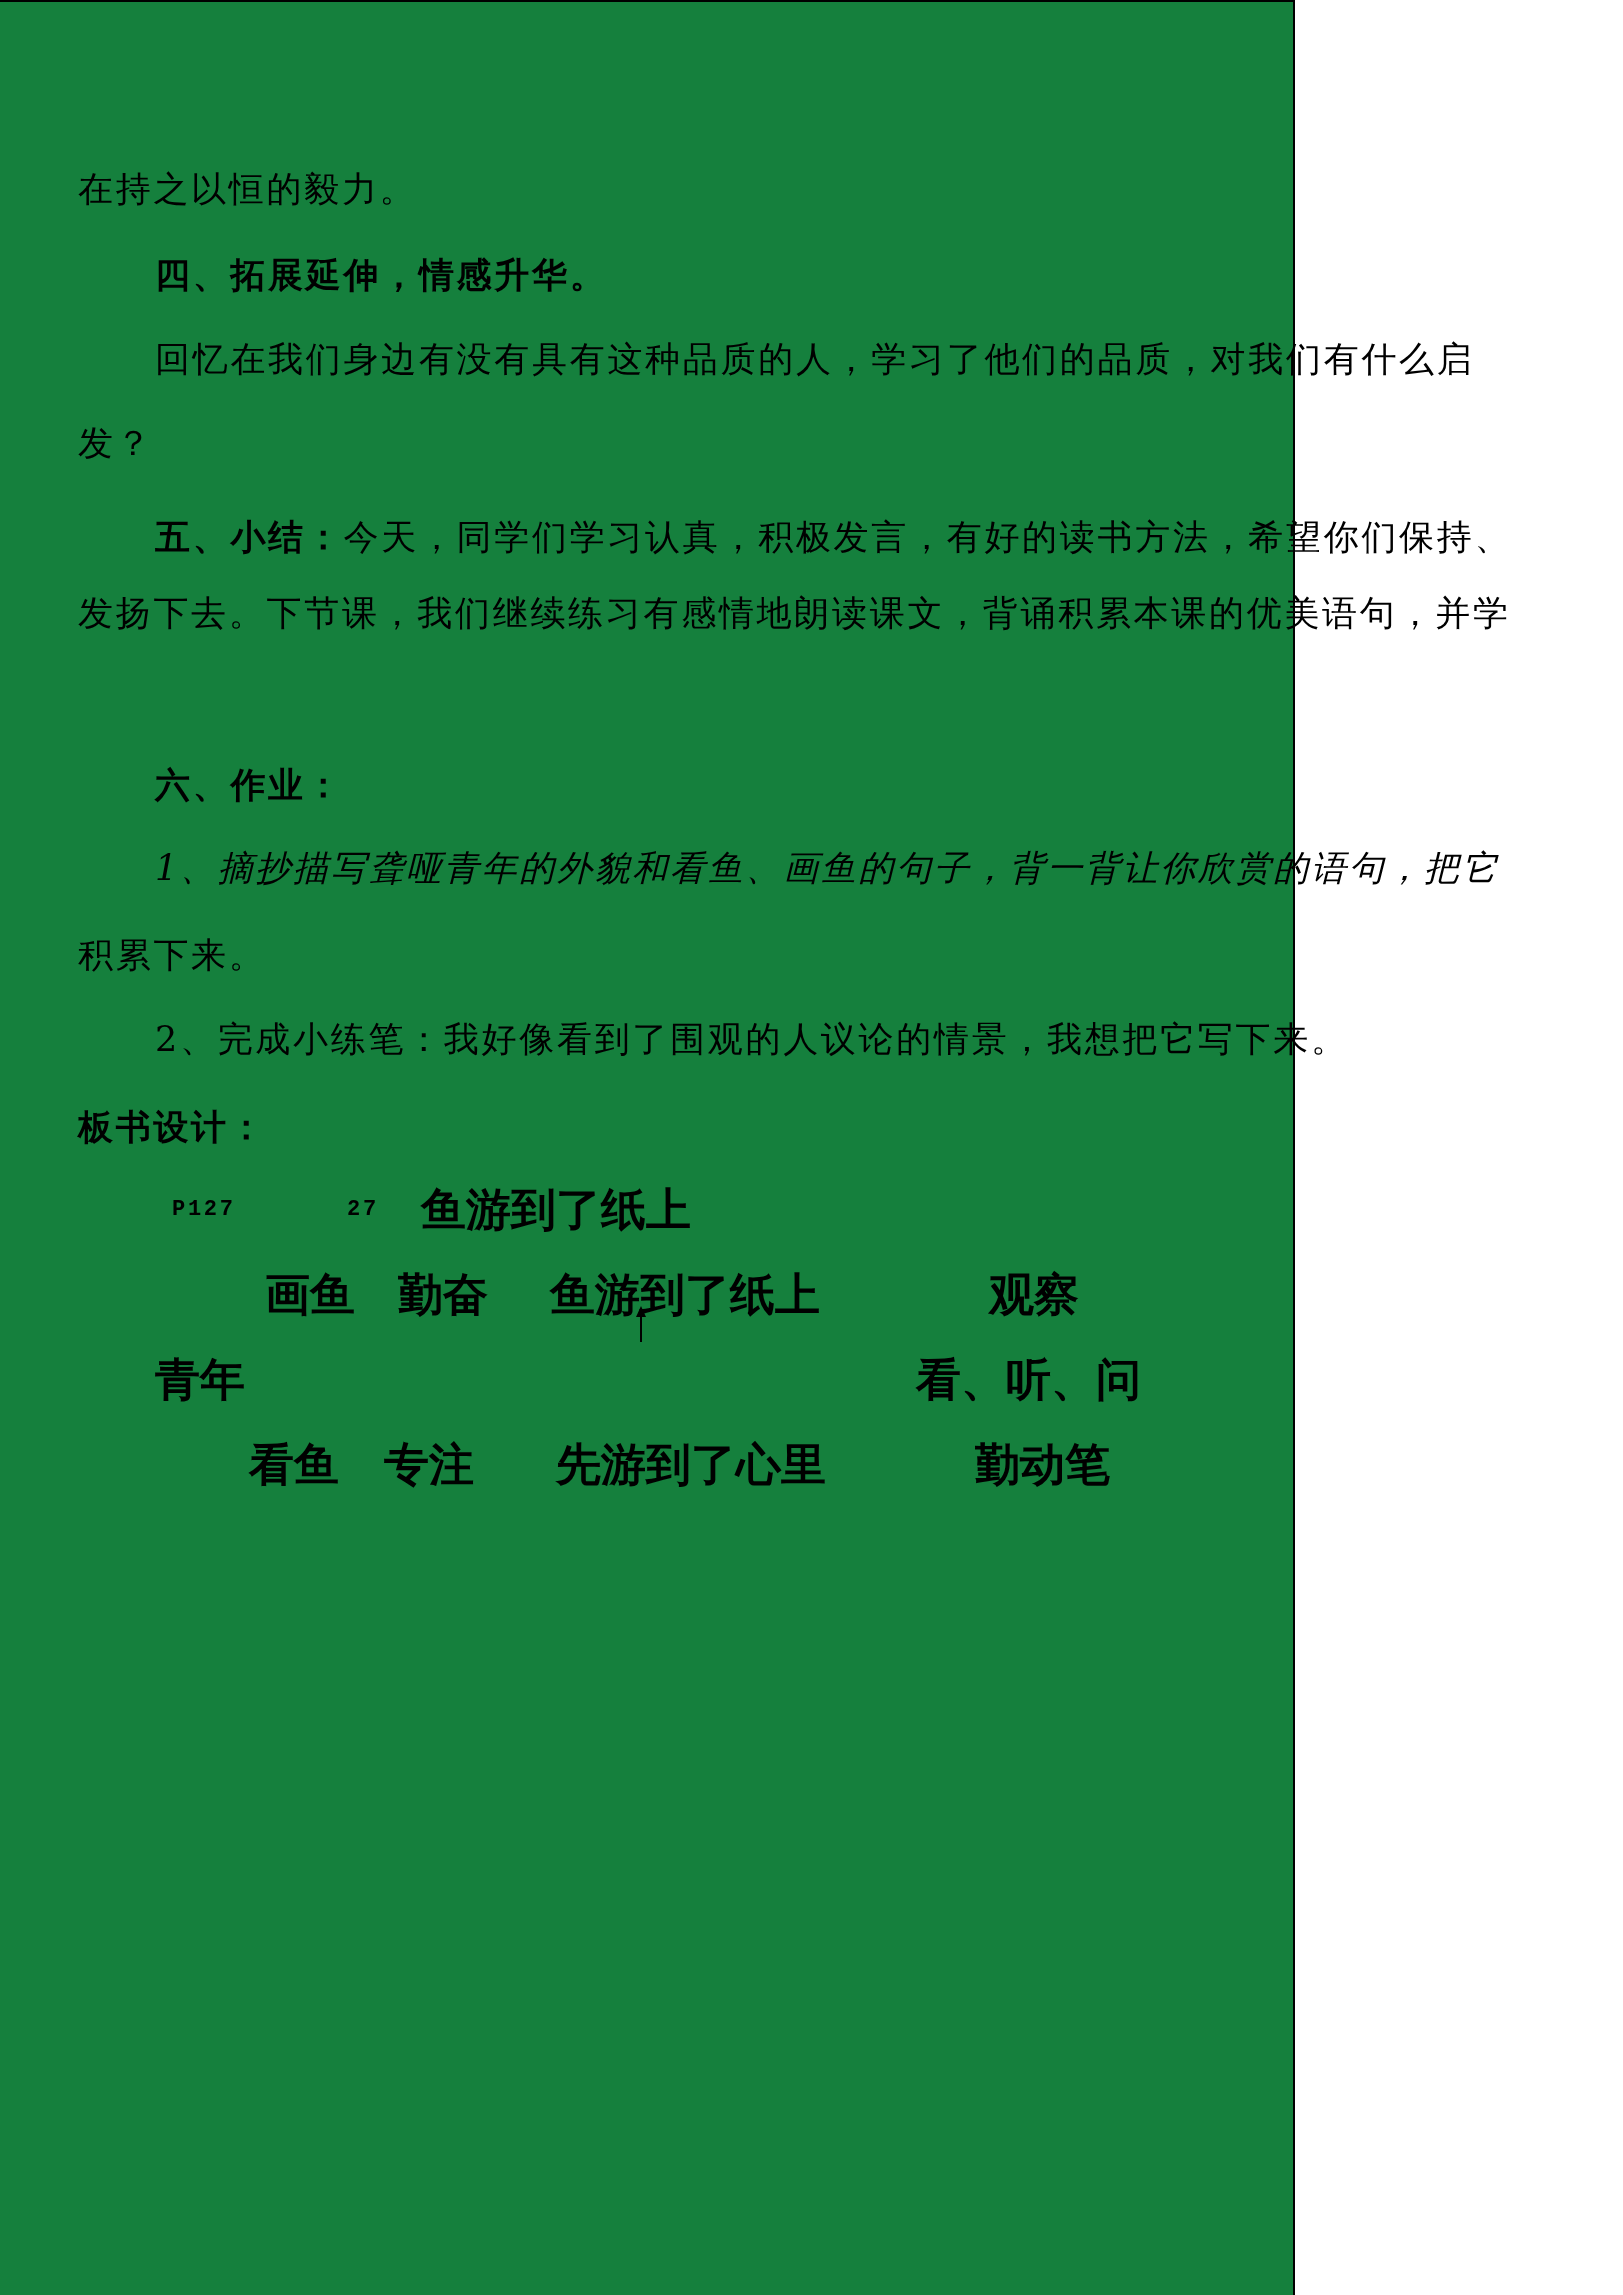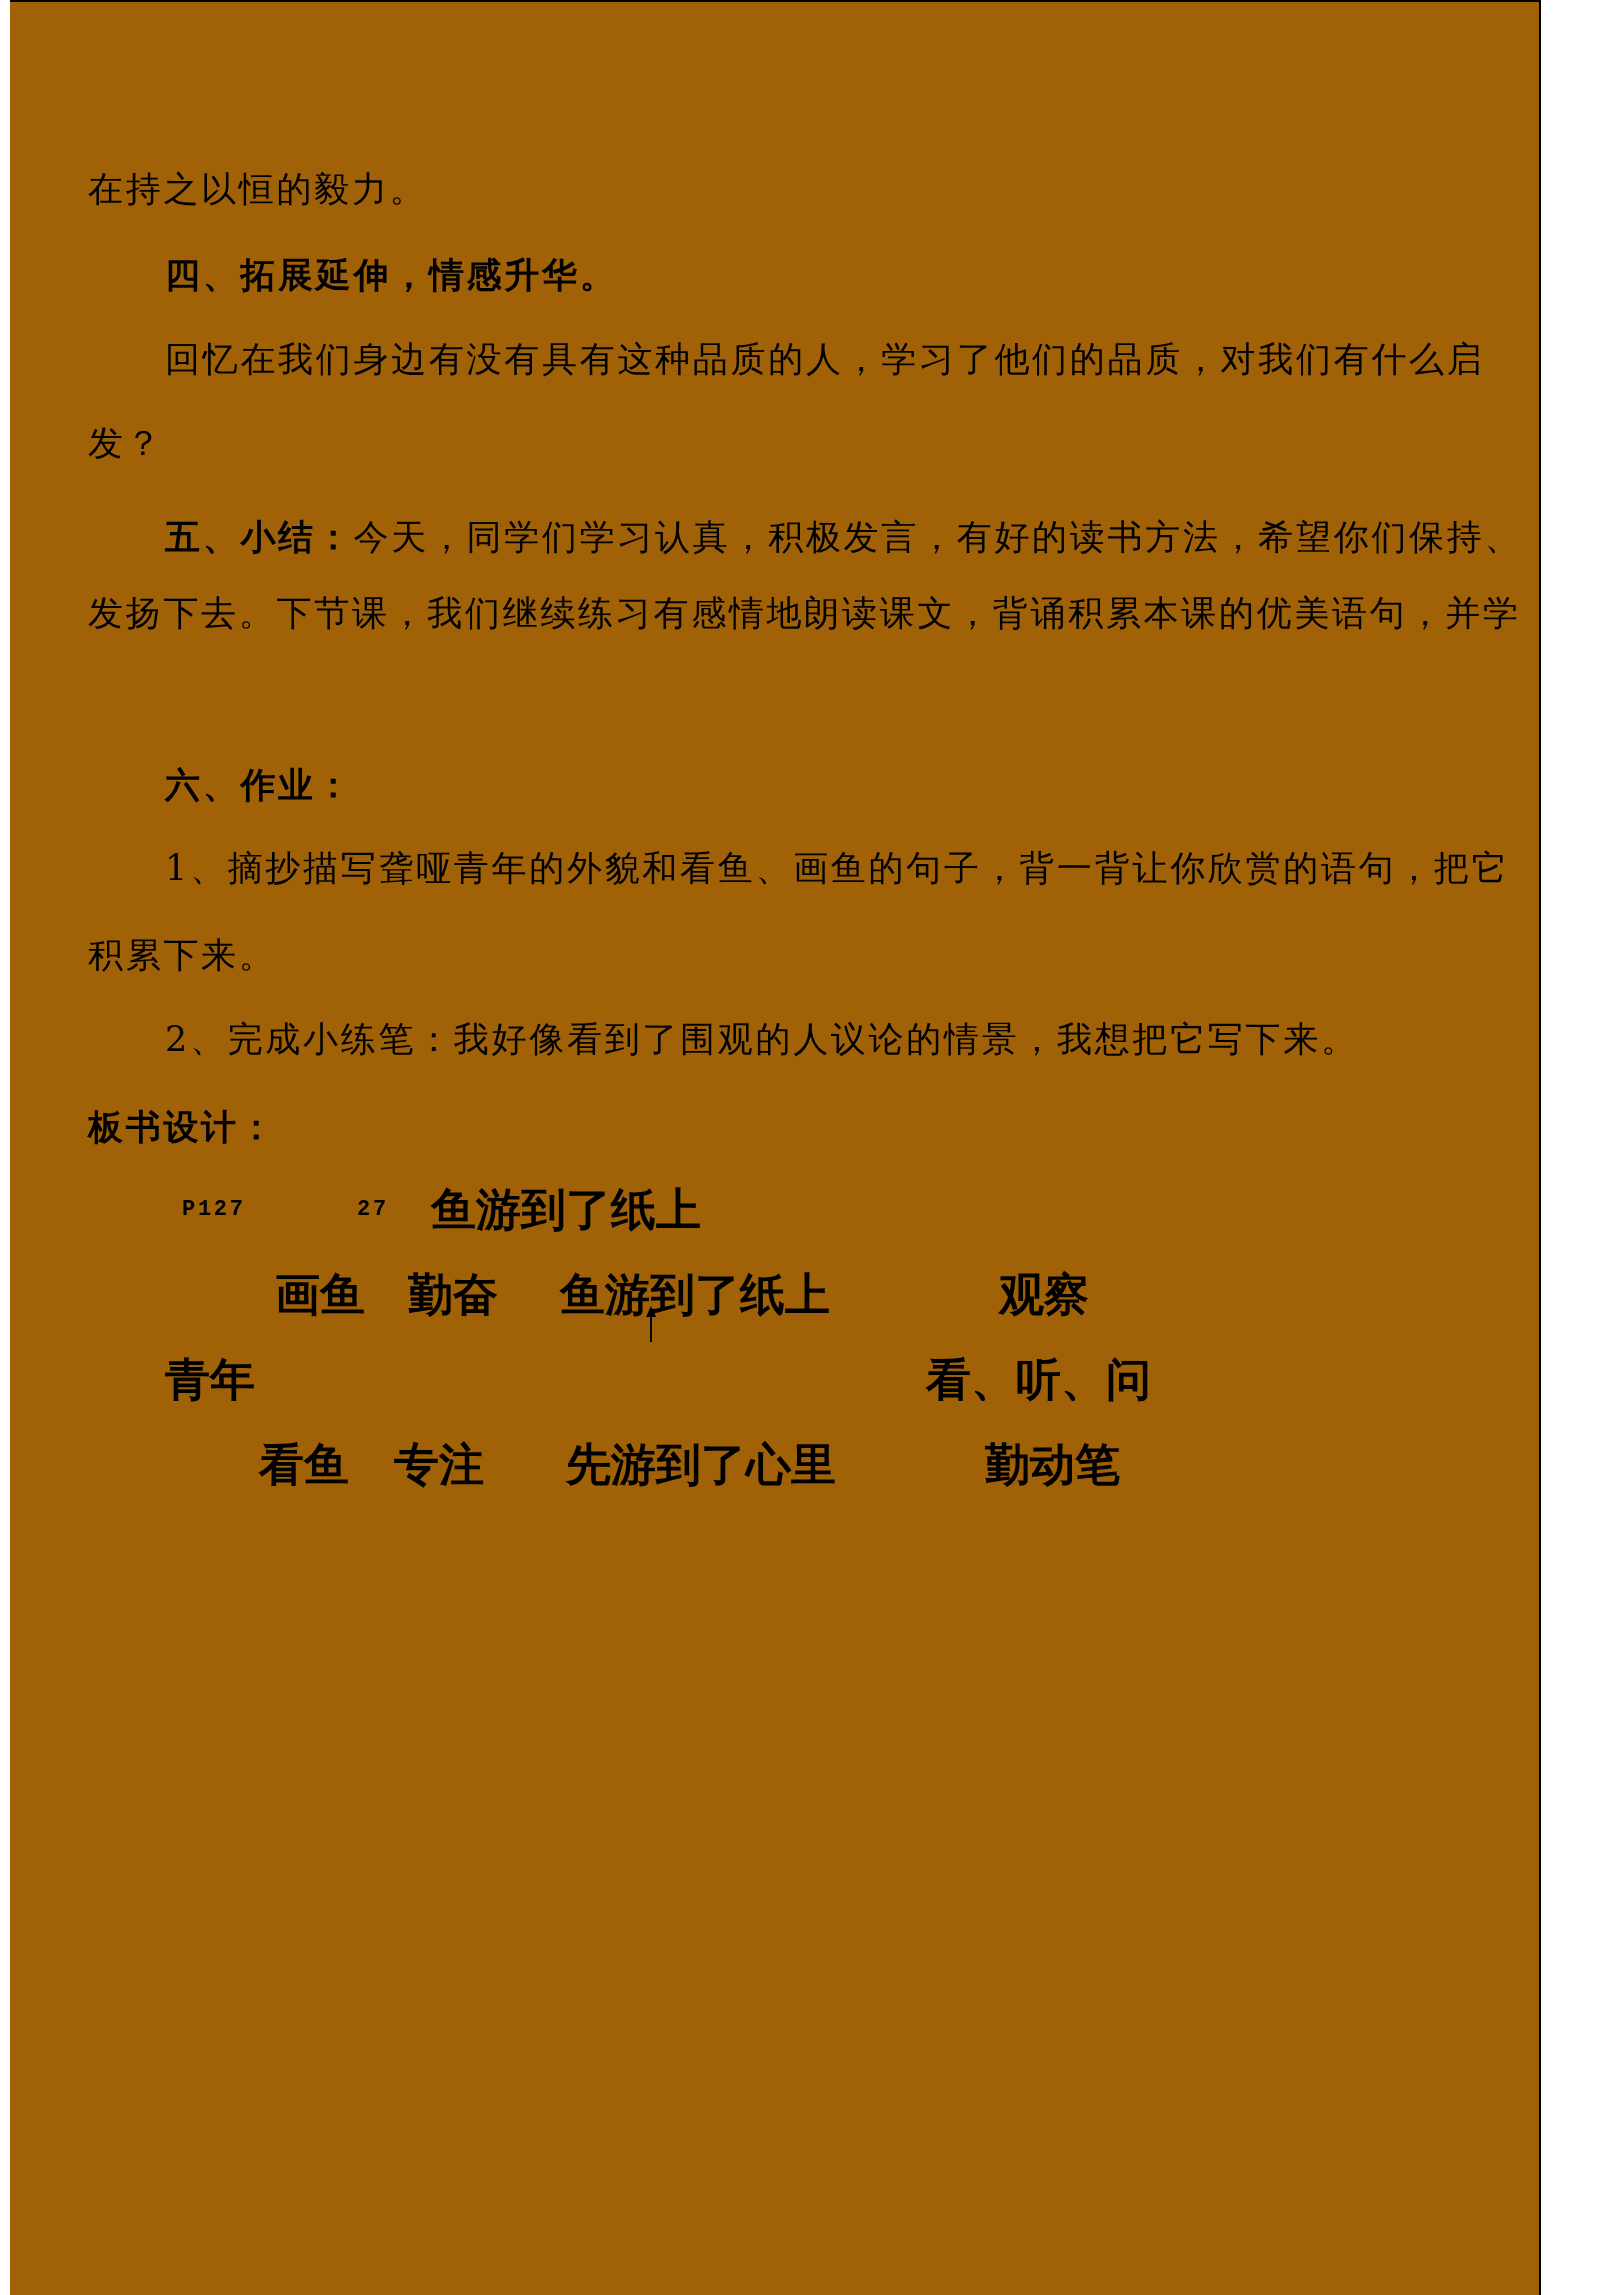--- a/index.html
+++ b/index.html
@@ -1,20 +1,20 @@
 <!DOCTYPE html>
 <html style="font-size:11px"><head>
 <meta charset="utf-8">
 <style>
   html, body { margin: 0; padding: 0; background: #ffffff; }
   body { width: 1623px; height: 2295px; position: relative; overflow: hidden; }
   .page {
-    position: absolute; left: 10px; top: 0; width: 1531px; height: 2295px;
+    position: absolute; left: 0; top: 0; width: 1295px; height: 2295px;
     border-top: 2.7px solid #000; border-right: 2px solid #000; box-sizing: border-box;
-    background: #a16207;
+    background: #15803d;
   }
   .line {
     position: absolute; white-space: nowrap; color: #000;
     font-family: "DejaVu Serif", "Liberation Serif", serif;
     font-size: 35px; line-height: 41px; height: 41px;
     letter-spacing: 2.7px;
   }
   .bold { font-weight: bold; }
   .board {
     font-family: "DejaVu Sans", "Liberation Sans", sans-serif;
@@ -41,21 +41,21 @@
 
   <div class="line" style="left:155px;top:507px;margin-top:7px;">
     <span class="bold">五、小结：</span><span>今天，同学们学习认真，积极发言，有好的读书方法，希望你们保持、</span>
   </div>
 
   <div class="line" style="left:78px;top:591px;">发扬下去。下节课，我们继续练习有感情地朗读课文，背诵积累本课的优美语句，并学</div>
 
 
   <div class="line bold" style="left:155px;top:762px;">六、作业：</div>
 
-  <div class="line" style="left:155px;top:846px;">1、摘抄描写聋哑青年的外貌和看鱼、画鱼的句子，背一背让你欣赏的语句，把它</div>
+  <div class="line" style="left:155px;top:846px;font-style:italic;">1、摘抄描写聋哑青年的外貌和看鱼、画鱼的句子，背一背让你欣赏的语句，把它</div>
 
   <div class="line" style="left:78px;top:933px;">积累下来。</div>
 
   <div class="line" style="left:155px;top:1017px;">2、完成小练笔：我好像看到了围观的人议论的情景，我想把它写下来。</div>
 
   <div class="line bold" style="left:78px;top:1104px;">板书设计：</div>
 
   <div class="line mono" style="left:172px;top:1187px;">P127</div>
   <div class="line mono" style="left:347px;top:1187px;">27</div>
   <div class="line board" style="left:421px;top:1187px;">鱼游到了纸上</div>

